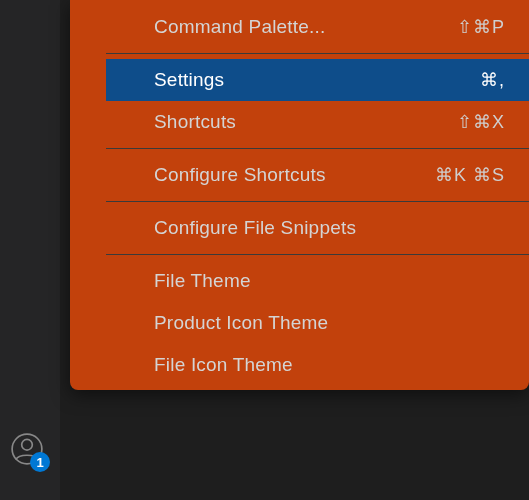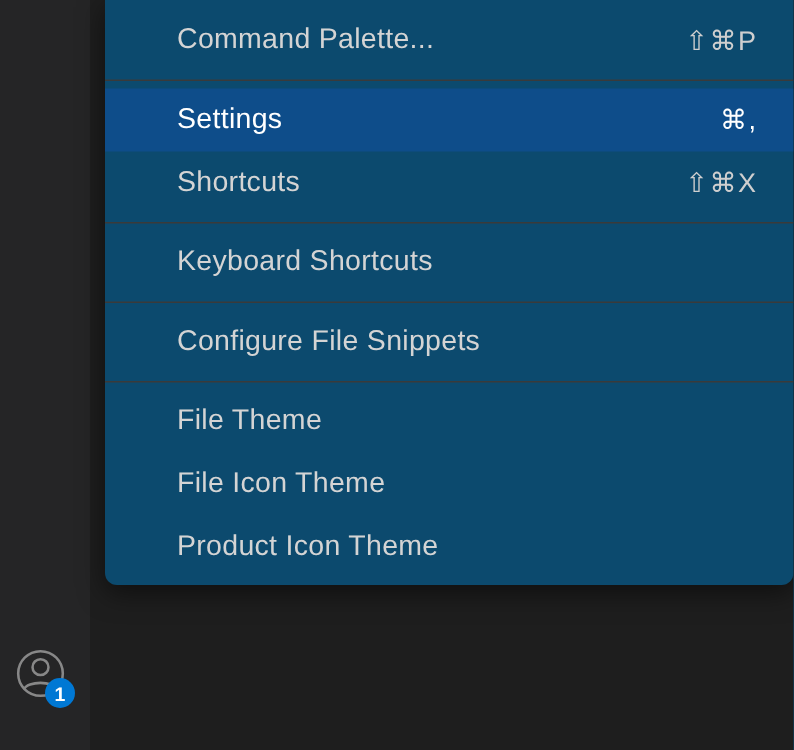--- a/index.html
+++ b/index.html
@@ -17,25 +17,26 @@
       left: 0; top: 0;
       width: 60px;
       height: 100%;
       background: #252526;
     }
     .menu {
       position: absolute;
       left: 70px;
       top: 0;
       width: 459px;
-      background: #0c4a6e;
+      background: #c2410c;
       border-radius: 0 0 8px 8px;
       box-shadow: 0 5px 18px rgba(0,0,0,0.5);
       padding-top: 6px;
       padding-bottom: 4px;
+      padding-left: 36px;
     }
     .menu-item {
       display: flex;
       align-items: center;
       justify-content: space-between;
       padding: 9px 24px 9px 48px;
       color: #d4d4d4;
       cursor: default;
       min-height: 42px;
     }
@@ -122,34 +123,35 @@
     <span class="shortcut">⌘,</span>
   </div>
   <div class="menu-item">
     <span class="label">Shortcuts</span>
     <span class="shortcut">⇧⌘X</span>
   </div>
 
   <div class="separator"></div>
 
   <div class="menu-item">
-    <span class="label">Keyboard Shortcuts</span>
+    <span class="label">Configure Shortcuts</span>
+    <span class="shortcut">⌘K ⌘S</span>
   </div>
 
   <div class="separator"></div>
 
   <div class="menu-item">
     <span class="label">Configure File Snippets</span>
   </div>
 
   <div class="separator"></div>
 
   <div class="menu-item">
     <span class="label">File Theme</span>
   </div>
   <div class="menu-item">
-    <span class="label">File Icon Theme</span>
+    <span class="label">Product Icon Theme</span>
   </div>
   <div class="menu-item">
-    <span class="label">Product Icon Theme</span>
+    <span class="label">File Icon Theme</span>
   </div>
 
 </div>
 
 </body></html>

